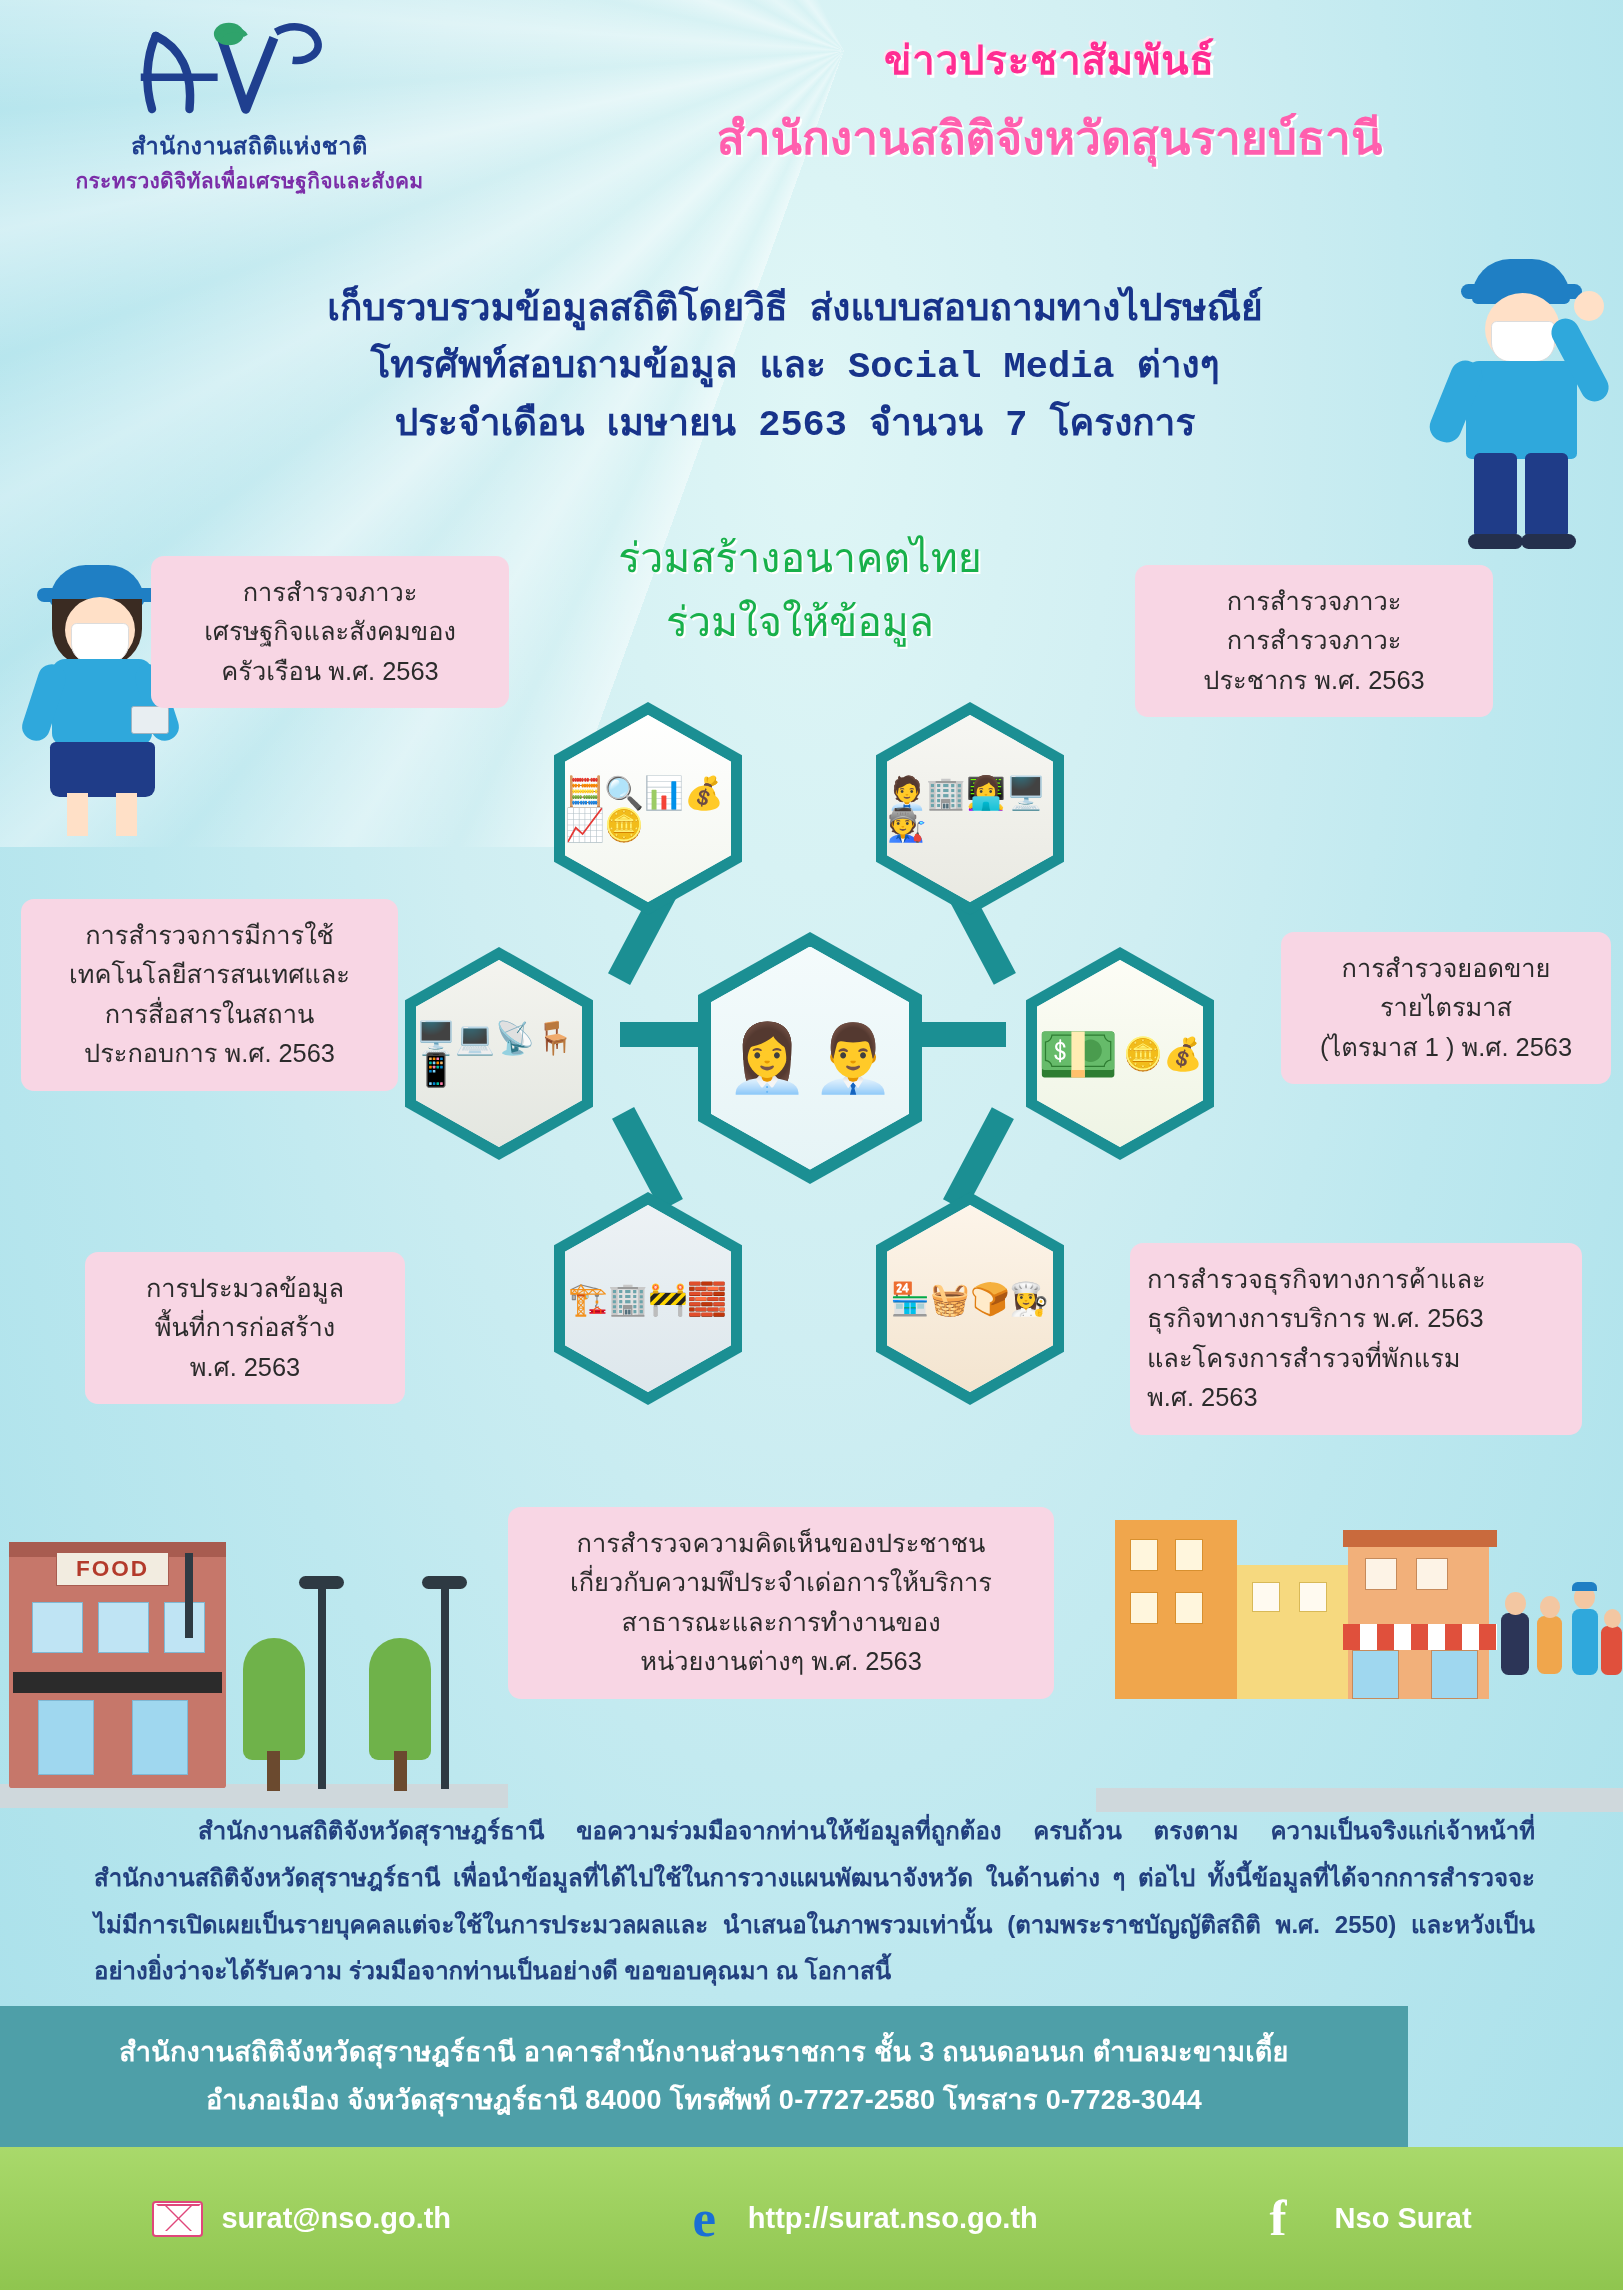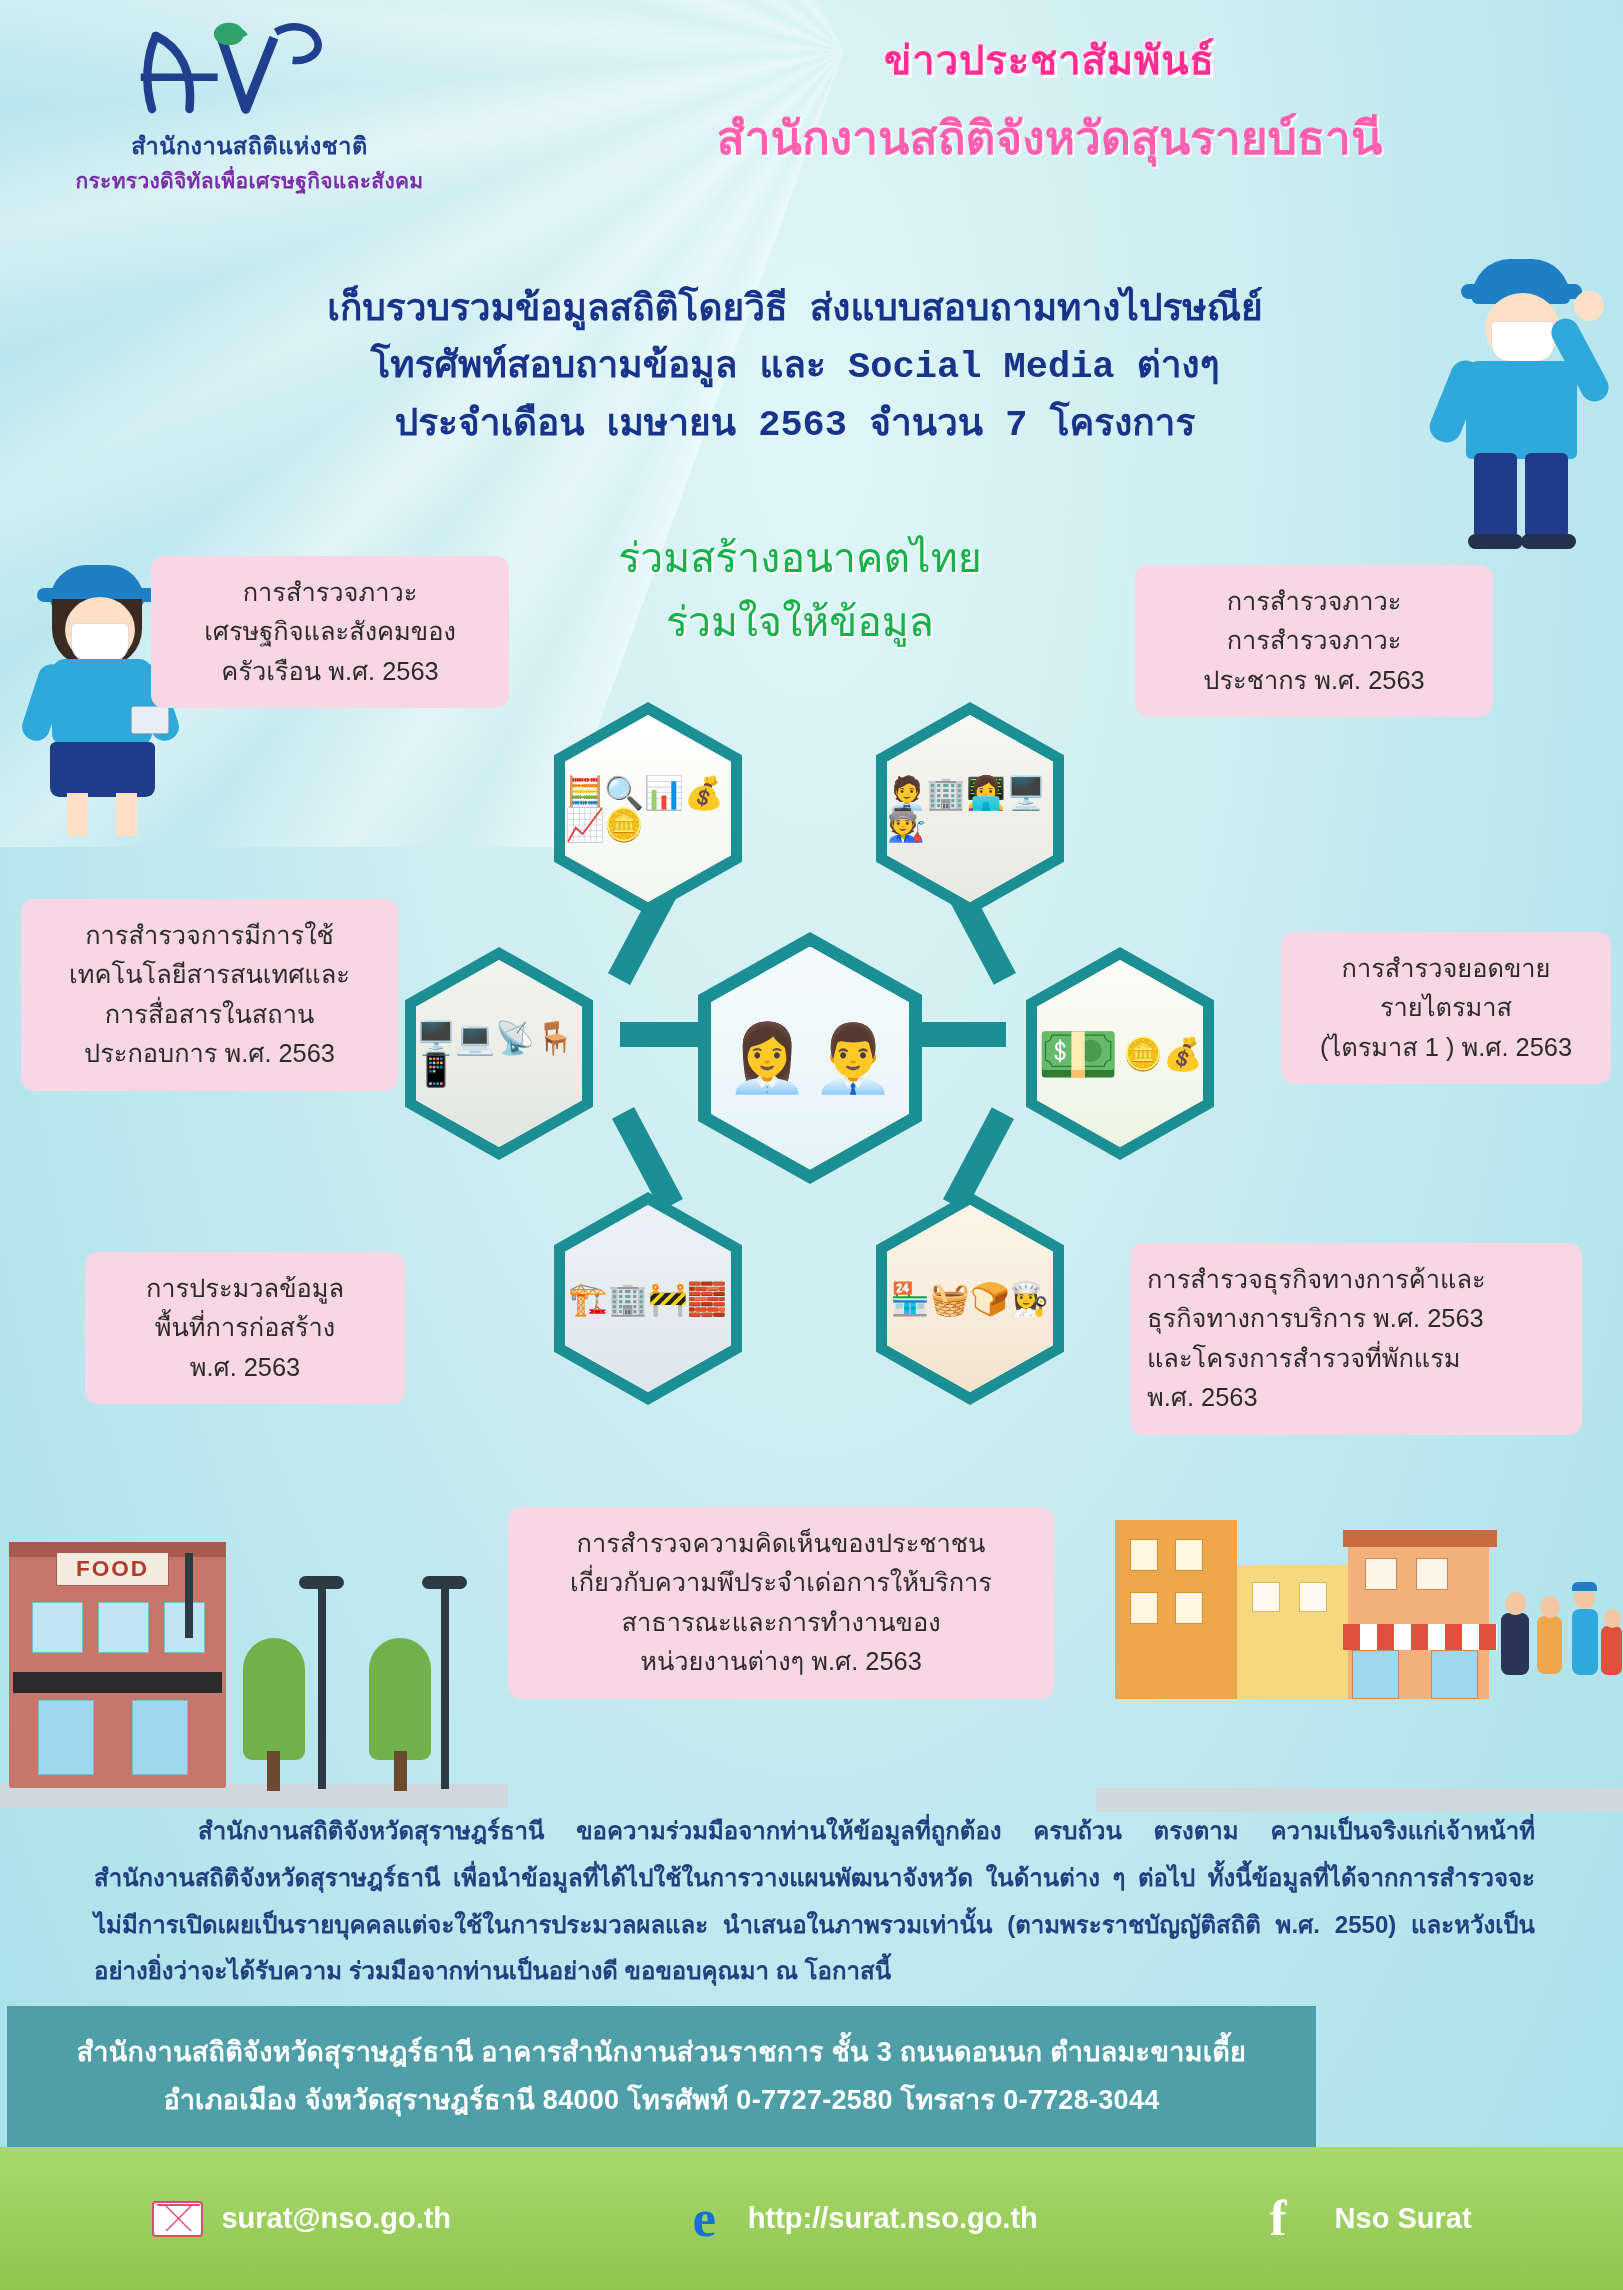--- a/index.html
+++ b/index.html
@@ -165,21 +165,21 @@
   
   .para {
     position: absolute; left: 94px; top: 1808px; width: 1441px;
     color: #22407f; font-size: 24px; line-height: 1.95; font-weight: bold;
     text-align: justify;
   }
   .para .indent { display: inline-block; width: 104px; }
 
   
   .footer {
-    position: absolute; left: 7px; bottom: 143px; width: 1309px; height: 141px;
+    position: absolute; left: 0; bottom: 143px; width: 1408px; height: 141px;
     background: #4e9fa8; color: #ffffff;
     display: flex; flex-direction: column; align-items: center; justify-content: center;
   }
   .footer div { font-size: 27px; line-height: 1.75; font-weight: bold; letter-spacing: 0.3px; }
   .footer-bar {
     position: absolute; left: 0; bottom: 0; width: 1623px; height: 143px;
     background: linear-gradient(#a9d96b, #8fc54f);
     display: flex; align-items: center; justify-content: space-around;
     padding: 0 38px;
   }

